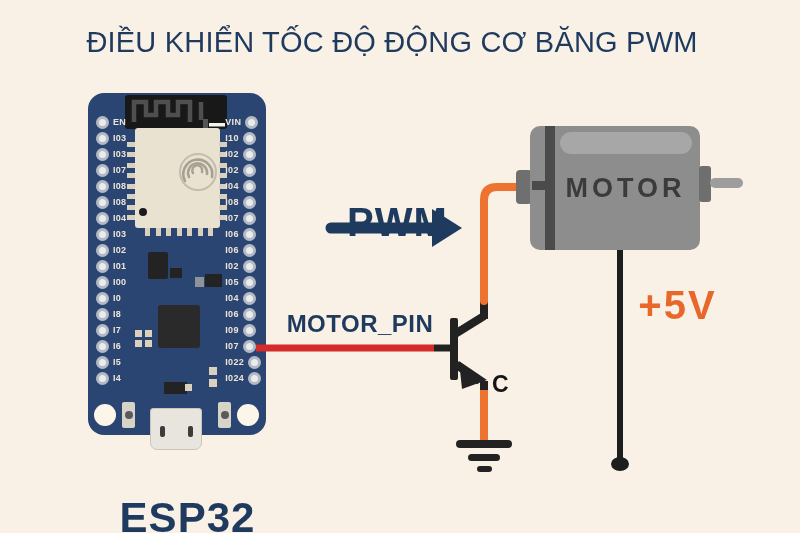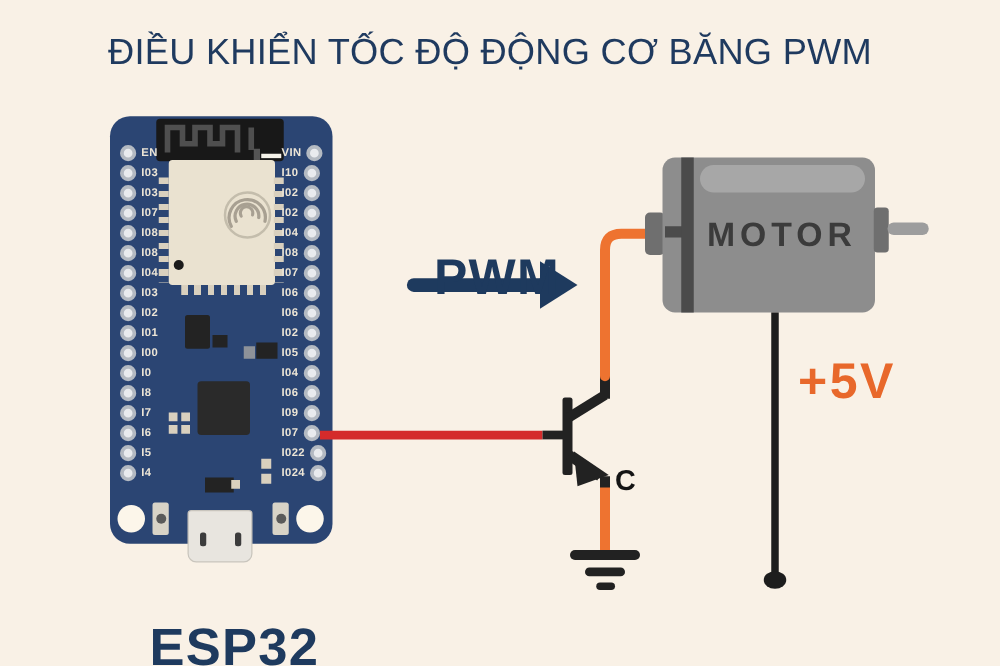--- a/index.html
+++ b/index.html
@@ -310,16 +310,17 @@
       <rect x="710" y="178" width="33" height="10" rx="5" fill="#9d9d9d"></rect>
     </g>
 
     <g>
       <line x1="620" y1="250" x2="620" y2="460" stroke="#1d1d1d" stroke-width="6"></line>
       <ellipse cx="620" cy="464" rx="9" ry="7" fill="#1d1d1d"></ellipse>
     </g>
   </svg>
 
   <div class="abs pwm-label">PWM</div>
+  <div class="abs motorpin-label">MOTOR_PIN</div>
   <div class="abs c-label">C</div>
   <div class="abs motor-label">MOTOR</div>
   <div class="abs supply-label">+5V</div>
 </div>
 
 </body></html>

